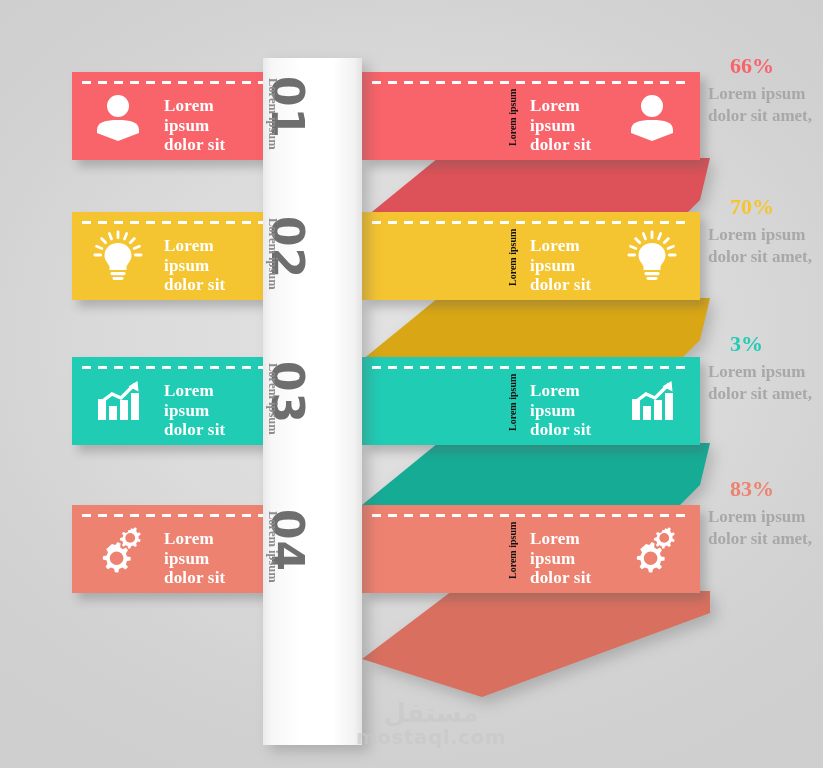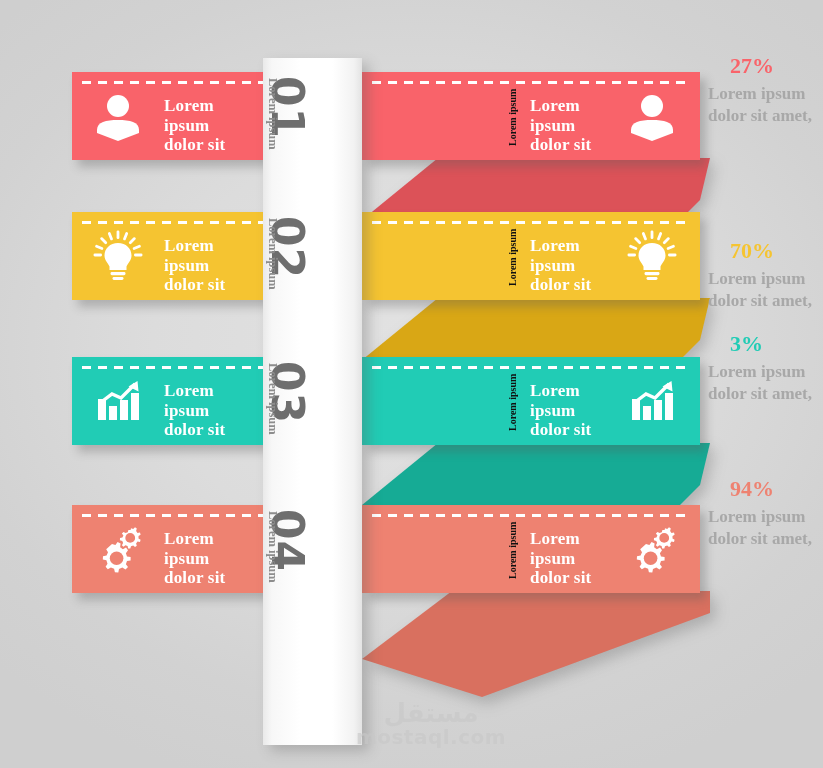--- a/index.html
+++ b/index.html
@@ -315,36 +315,36 @@
       <div class="step-num">03</div>
       <div class="step-lbl">Lorem ipsum</div>
     </div>
     <div class="step" style="top:441px;">
       <div class="step-num">04</div>
       <div class="step-lbl">Lorem ipsum</div>
     </div>
   </div>
 
   <div class="stat" style="top:55px;">
-    <div class="pct" style="color:#f9636a;">27%</div>
+    <div class="pct" style="color:#f9636a;">66%</div>
     <div class="desc">Lorem ipsum dolor sit amet,</div>
   </div>
 
-  <div class="stat" style="top:196px;margin-top:44px;">
+  <div class="stat" style="top:196px;">
     <div class="pct" style="color:#f5c431;">70%</div>
     <div class="desc">Lorem ipsum dolor sit amet,</div>
   </div>
 
   <div class="stat" style="top:333px;">
     <div class="pct" style="color:#21ccb5;">3%</div>
     <div class="desc">Lorem ipsum dolor sit amet,</div>
   </div>
 
   <div class="stat" style="top:478px;">
-    <div class="pct" style="color:#ee8271;">94%</div>
+    <div class="pct" style="color:#ee8271;">83%</div>
     <div class="desc">Lorem ipsum dolor sit amet,</div>
   </div>
 
   <div id="watermark">
     <div class="wm-ar">مستقل</div>
     <div class="wm-en">mostaql.com</div>
   </div>
 
 </div>
 

